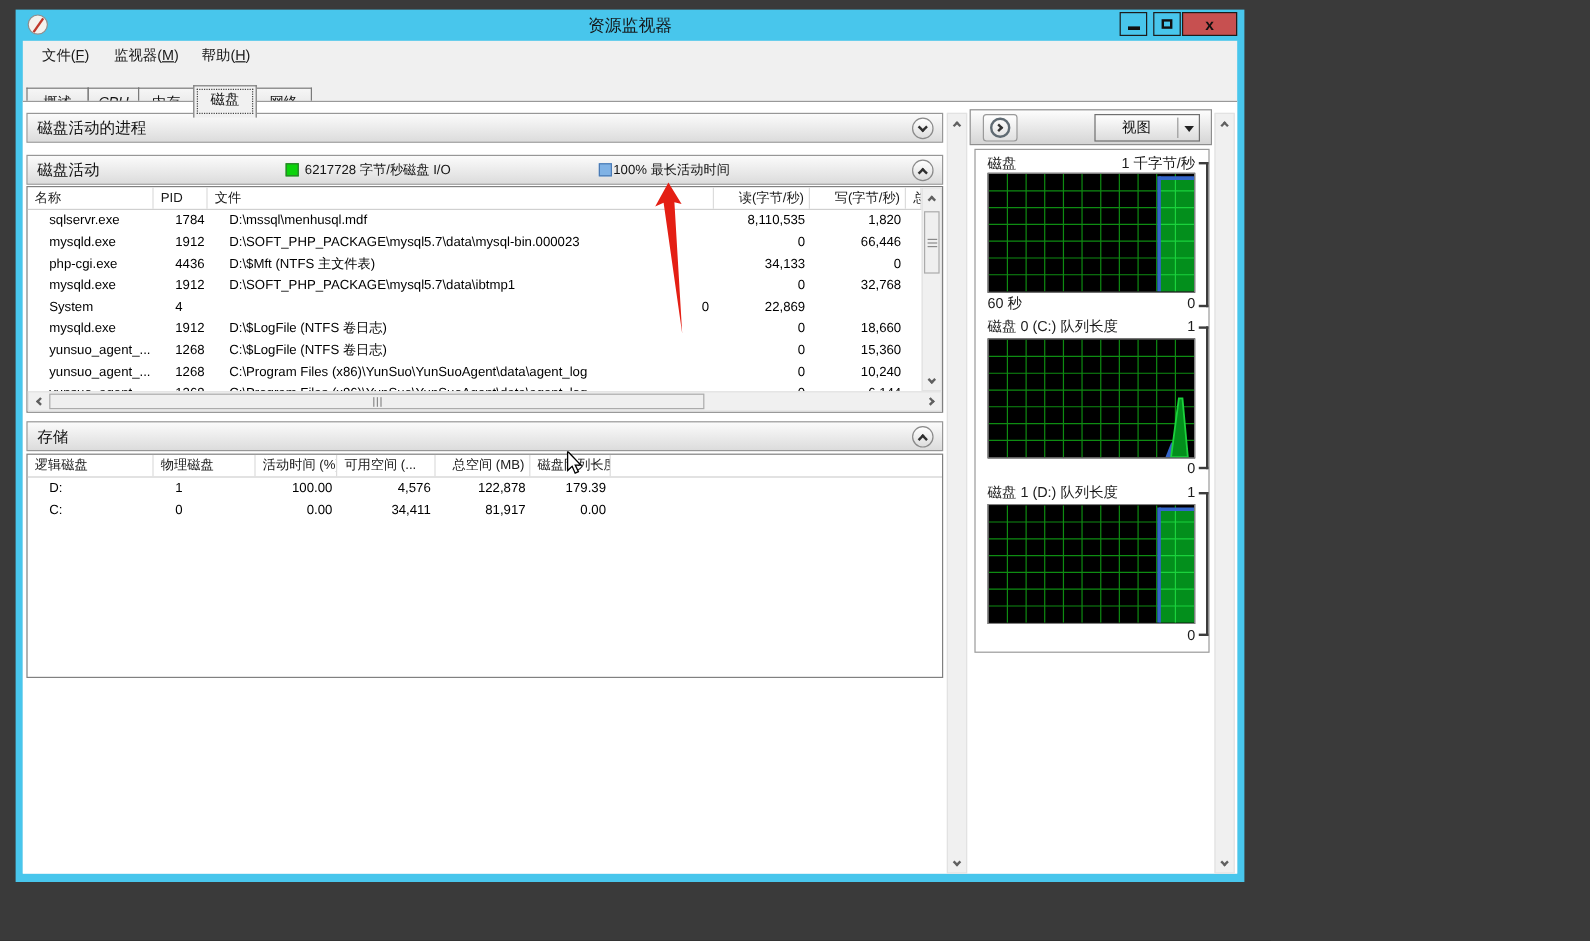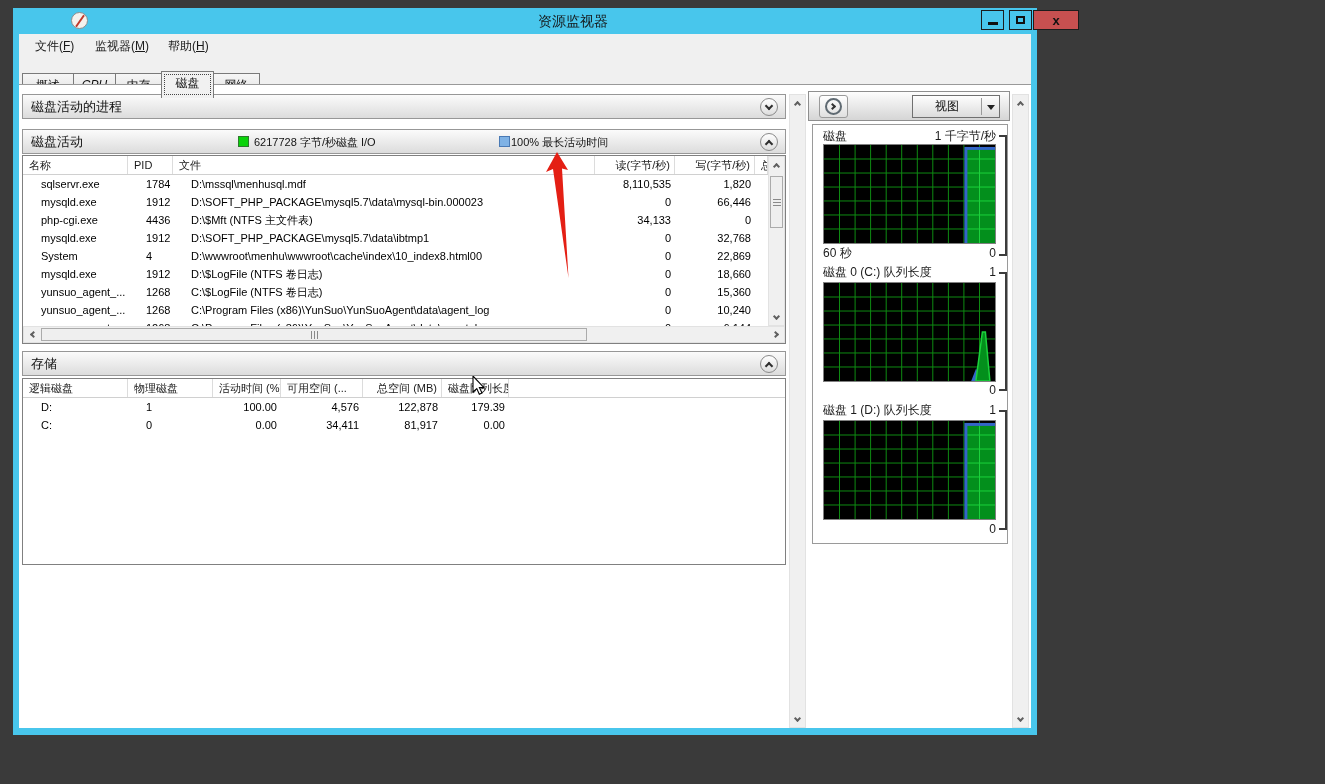--- a/index.html
+++ b/index.html
@@ -2,21 +2,21 @@
 <html><head>
 <meta charset="utf-8">
 <style>
   html,body{margin:0;padding:0;background:#222;}
   #desktop{position:relative;width:1325px;height:784px;background:#3a3a3a;overflow:hidden;
     font-family:"Liberation Sans","DejaVu Sans",sans-serif;-webkit-font-smoothing:antialiased;}
   #desktop *{box-sizing:border-box;}
 
   
   #window{position:absolute;left:13px;top:8px;width:1024px;height:727px;background:#48c6ec;}
-  .titlebar{position:absolute;left:0;top:0;width:100%;height:18px;margin-left:48px;}
+  .titlebar{position:absolute;left:0;top:0;width:100%;height:18px;}
   .win-title{position:absolute;left:0;top:0;width:100%;height:26px;line-height:26px;text-align:center;
     font-size:14px;color:#15181a;}
   .app-icon{position:absolute;left:10px;top:4px;width:17px;height:17px;border-radius:50%;
     background:#f4f2ee;border:1px solid #8d8d8d;overflow:hidden;}
   .app-icon:before{content:"";position:absolute;left:7px;top:1px;width:2px;height:14px;background:#c0392b;
     transform:rotate(35deg);}
   .cap-btn{position:absolute;top:2px;height:20px;border:1px solid #1c1c1c;display:flex;align-items:center;
     justify-content:center;}
   .btn-min{left:920px;width:23px;background:#48c6ec;}
   .btn-max{left:948px;width:23px;background:#48c6ec;}
@@ -199,21 +199,20 @@
               <div class="grid-row da-cols">
                 <div class="cell ">mysqld.exe</div>
                 <div class="cell ">1912</div>
                 <div class="cell ">D:\SOFT_PHP_PACKAGE\mysql5.7\data\ibtmp1</div>
                 <div class="cell r">0</div>
                 <div class="cell r">32,768</div>
               </div>
               <div class="grid-row da-cols">
                 <div class="cell ">System</div>
                 <div class="cell ">4</div>
-                <div class="cell ">D:\wwwroot\menhu\wwwroot\cache\index\10_index8.html00</div>
                 <div class="cell r">0</div>
                 <div class="cell r">22,869</div>
               </div>
               <div class="grid-row da-cols">
                 <div class="cell ">mysqld.exe</div>
                 <div class="cell ">1912</div>
                 <div class="cell ">D:\$LogFile (NTFS 卷日志)</div>
                 <div class="cell r">0</div>
                 <div class="cell r">18,660</div>
               </div>

